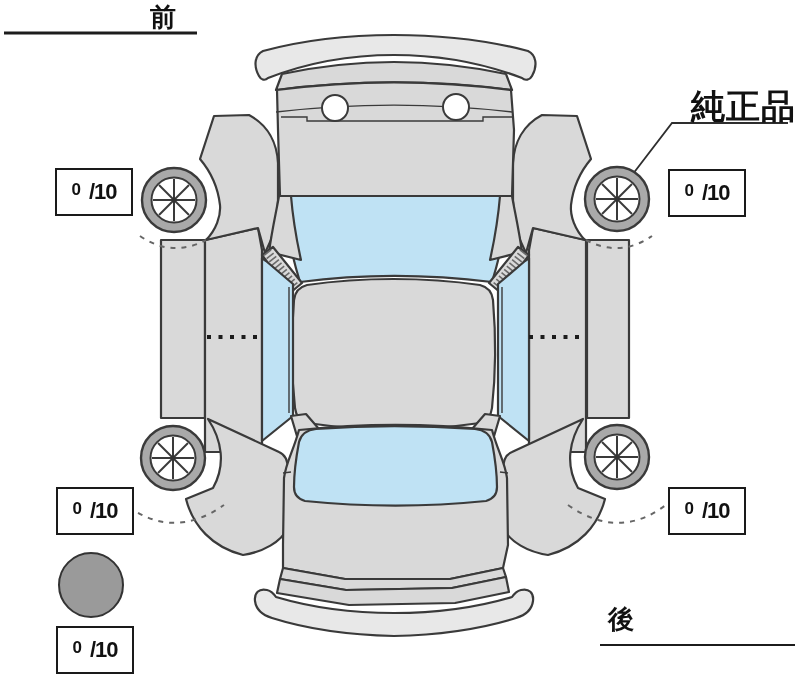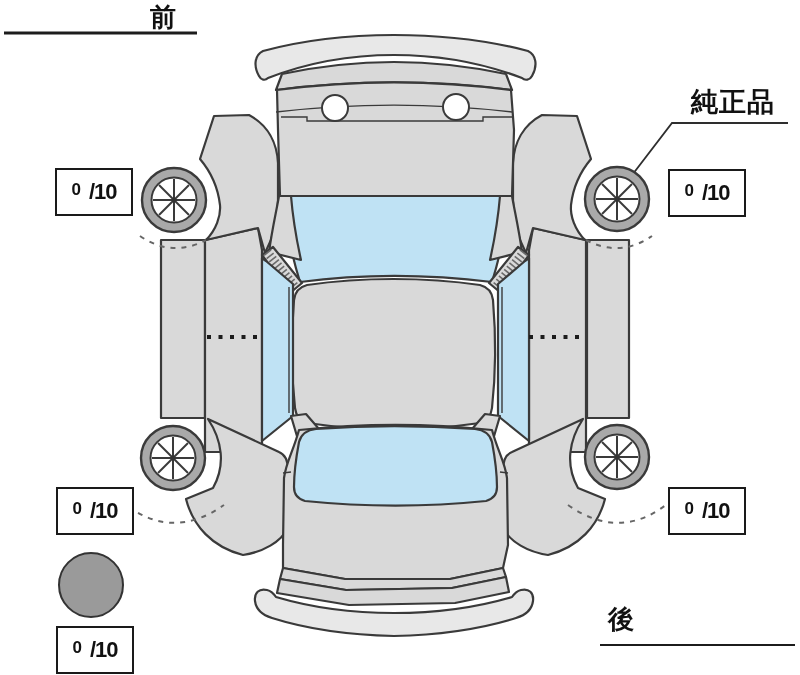--- a/index.html
+++ b/index.html
@@ -157,21 +157,21 @@
              C 310,630 350,635 394,636 C 438,635 478,630 516,618 C 526,615 532,609 533,601
              C 534,593 529,588 521,590 C 517,591 514,594 512,597 C 475,608 435,613 394,613
              C 353,613 313,608 276,597 C 274,594 271,591 267,590 Z"></path>
 
     <path class="dots" d="M 207,337 L 263,337"></path>
     <path class="dots" d="M 529,337 L 585,337"></path>
   </svg>
 
   <div class="cjk-label" style="left:150px;top:4px;font-size:26px;">前</div>
   <div class="cjk-label" style="left:608px;top:606px;font-size:26px;">後</div>
-  <div class="cjk-label" style="left:691px;top:89px;font-size:27px;letter-spacing:1px;">純正品</div>
+  <div class="cjk-label" style="left:691px;top:89px;font-size:34px;letter-spacing:1px;">純正品</div>
 
   <div class="tread-box" style="left:55px;top:168px;">
     <span class="zero">0</span>
     <span class="frac">/10</span>
   </div>
   <div class="tread-box" style="left:668px;top:169px;">
     <span class="zero">0</span>
     <span class="frac">/10</span>
   </div>
   <div class="tread-box" style="left:56px;top:487px;">

